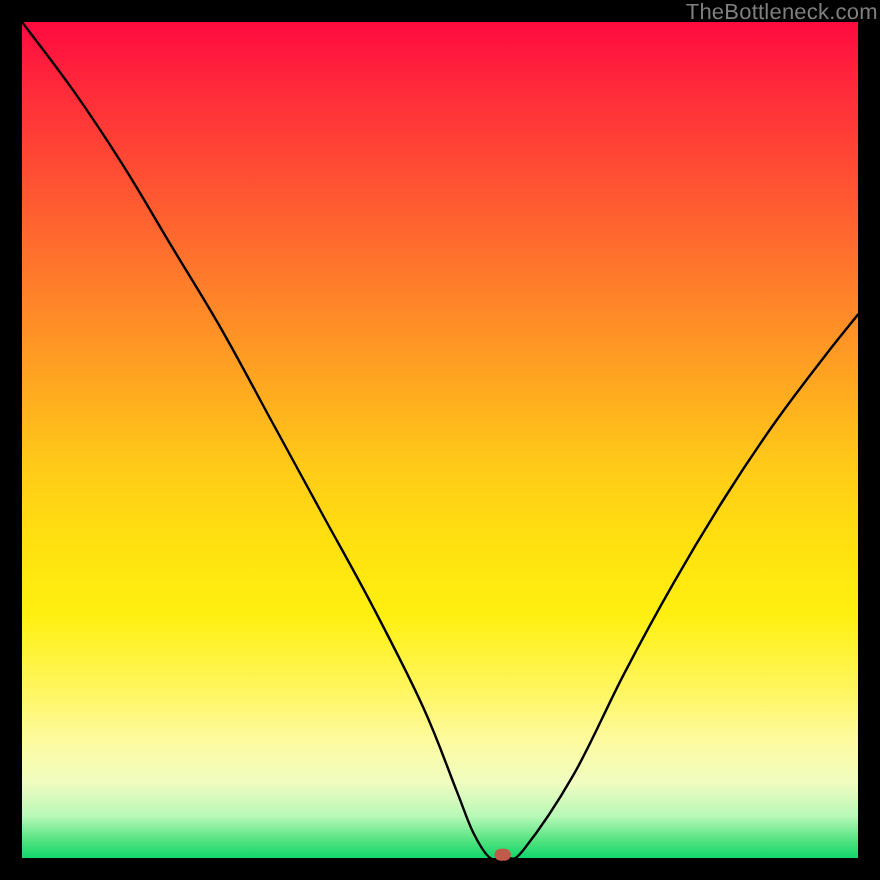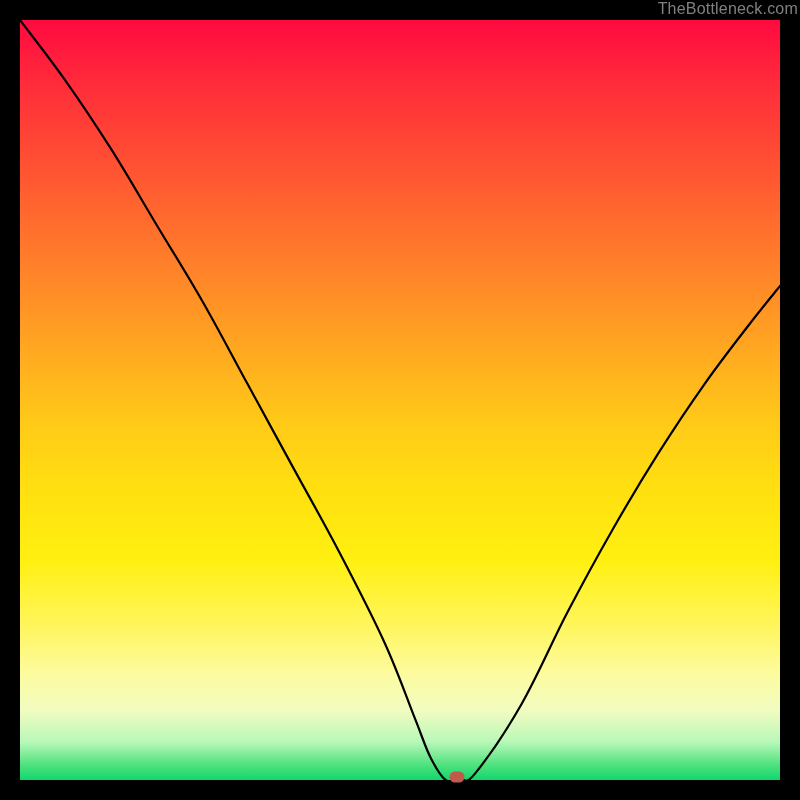--- a/index.html
+++ b/index.html
@@ -56,21 +56,21 @@
     height: 11px;
     background: #c05a4a;
     border-radius: 6px;
     transform: translate(-50%, -50%);
   }
   .watermark {
     position: absolute;
     top: 0;
     right: 2px;
     color: #808080;
-    font-size: 16px;
+    font-size: 20px;
     letter-spacing: 0.2px;
     font-weight: 400;
   }
 </style>
 </head>
 <body>
 
 <div class="frame">
   <div class="watermark">TheBottleneck.com</div>
 

